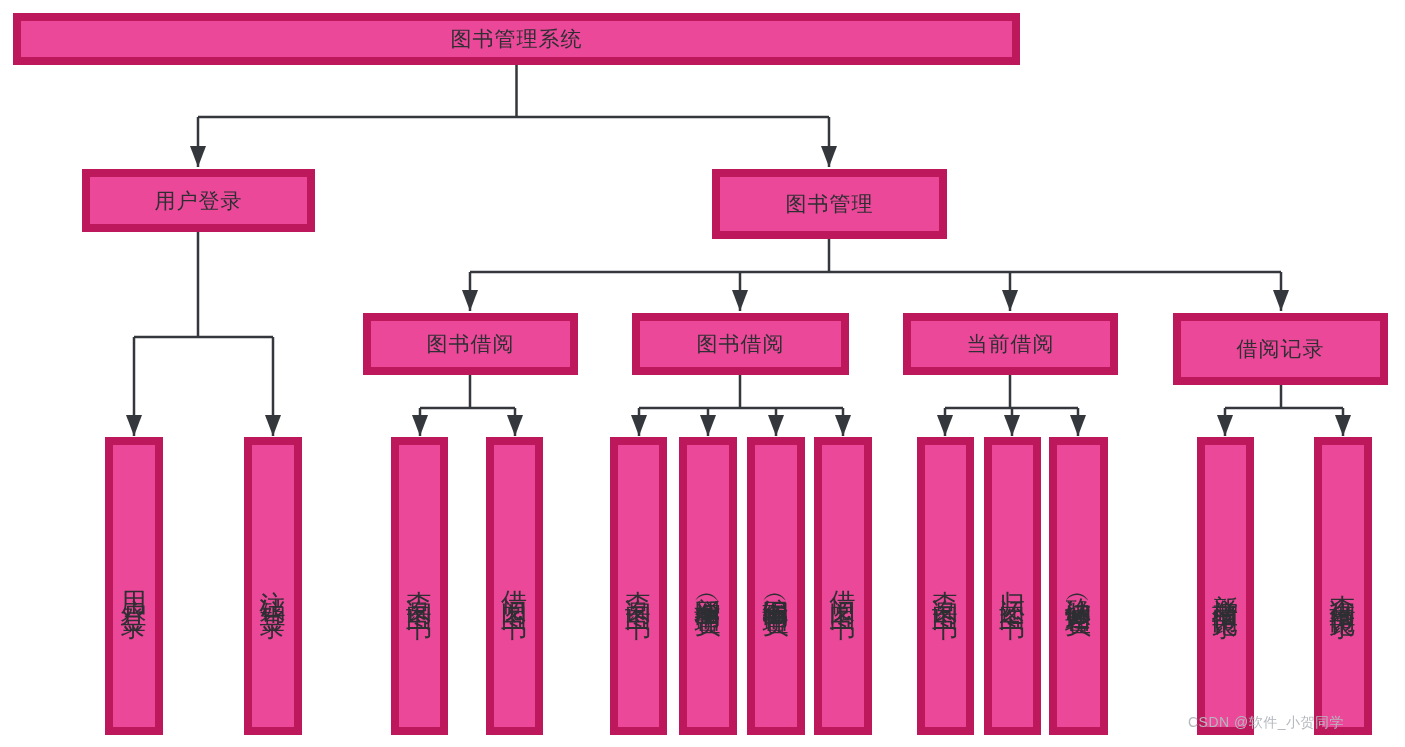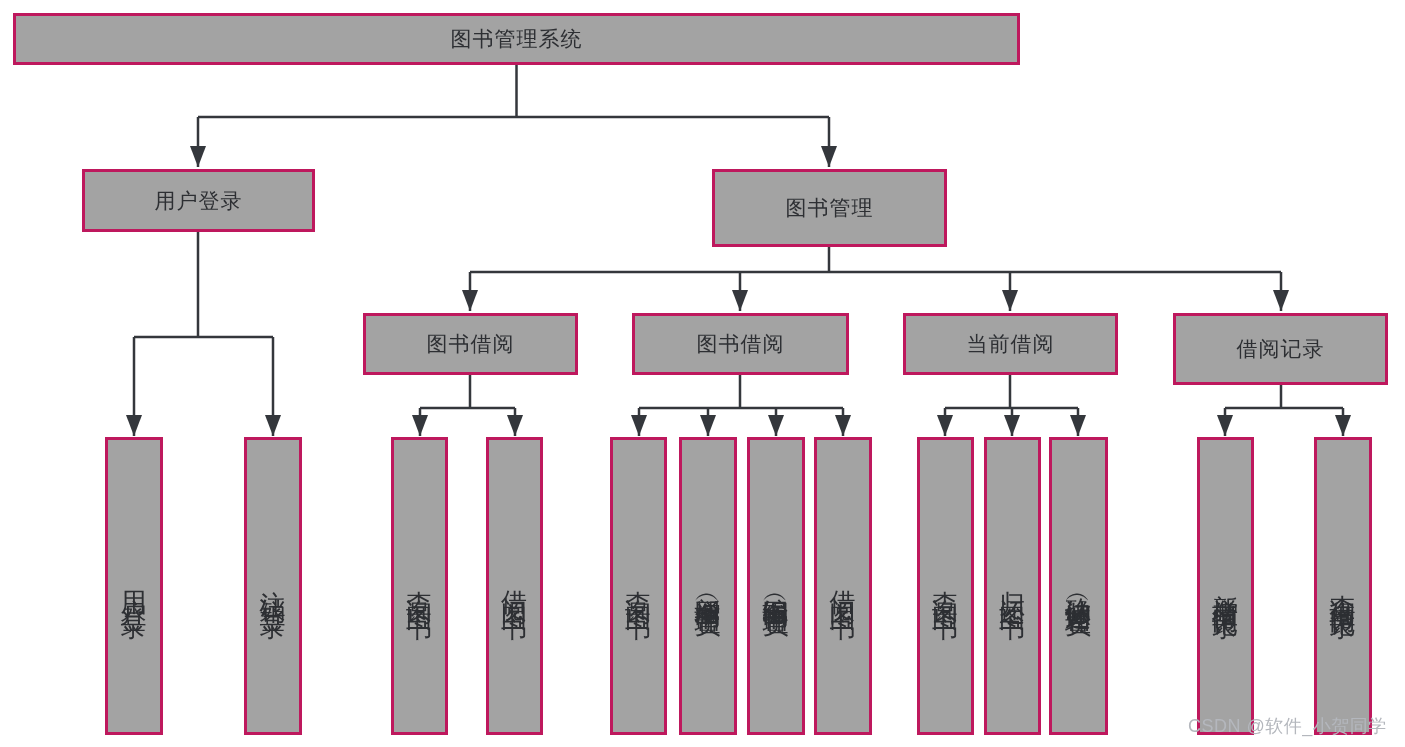--- a/index.html
+++ b/index.html
@@ -18,22 +18,22 @@
   #connectors {
     position: absolute;
     left: 0;
     top: 0;
     width: 1405px;
     height: 747px;
   }
   .node {
     position: absolute;
     box-sizing: border-box;
-    background: #a3a3a3;
-    border: 3px solid #be185d;
+    background: #ec4899;
+    border: 8px solid #be185d;
     color: #2d2f33;
     display: flex;
     align-items: center;
     justify-content: center;
     text-align: center;
   }
   .hnode {
     font-size: 21px;
     letter-spacing: 1px;
     white-space: nowrap;
@@ -46,21 +46,21 @@
     line-height: 1;
     white-space: nowrap;
   }
   .leaf.g6 span { letter-spacing: 4px; }
   .leaf.g9 span { letter-spacing: 2px; }
   #watermark {
     position: absolute;
     left: 1188px;
     top: 714px;
     width: 206px;
-    font-size: 18px;
+    font-size: 14px;
     letter-spacing: 0.5px;
     color: #b4b7bd;
     white-space: nowrap;
     z-index: 5;
   }
 </style>
 </head>
 <body>
 
 <div id="canvas">
@@ -108,21 +108,21 @@
     </g>
   </svg>
 
   <div class="node hnode" style="left:13px; top:13px; width:1007px; height:52px;">
     <span>图书管理系统</span>
   </div>
 
   <div class="node hnode" style="left:82px; top:169px; width:233px; height:63px;">
     <span>用户登录</span>
   </div>
-  <div class="node hnode" style="left:712px; top:169px; width:235px; height:78px;">
+  <div class="node hnode" style="left:712px; top:169px; width:235px; height:70px;">
     <span>图书管理</span>
   </div>
 
   <div class="node hnode" style="left:363px; top:313px; width:215px; height:62px;">
     <span>图书借阅</span>
   </div>
   <div class="node hnode" style="left:632px; top:313px; width:217px; height:62px;">
     <span>图书借阅</span>
   </div>
   <div class="node hnode" style="left:903px; top:313px; width:215px; height:62px;">

